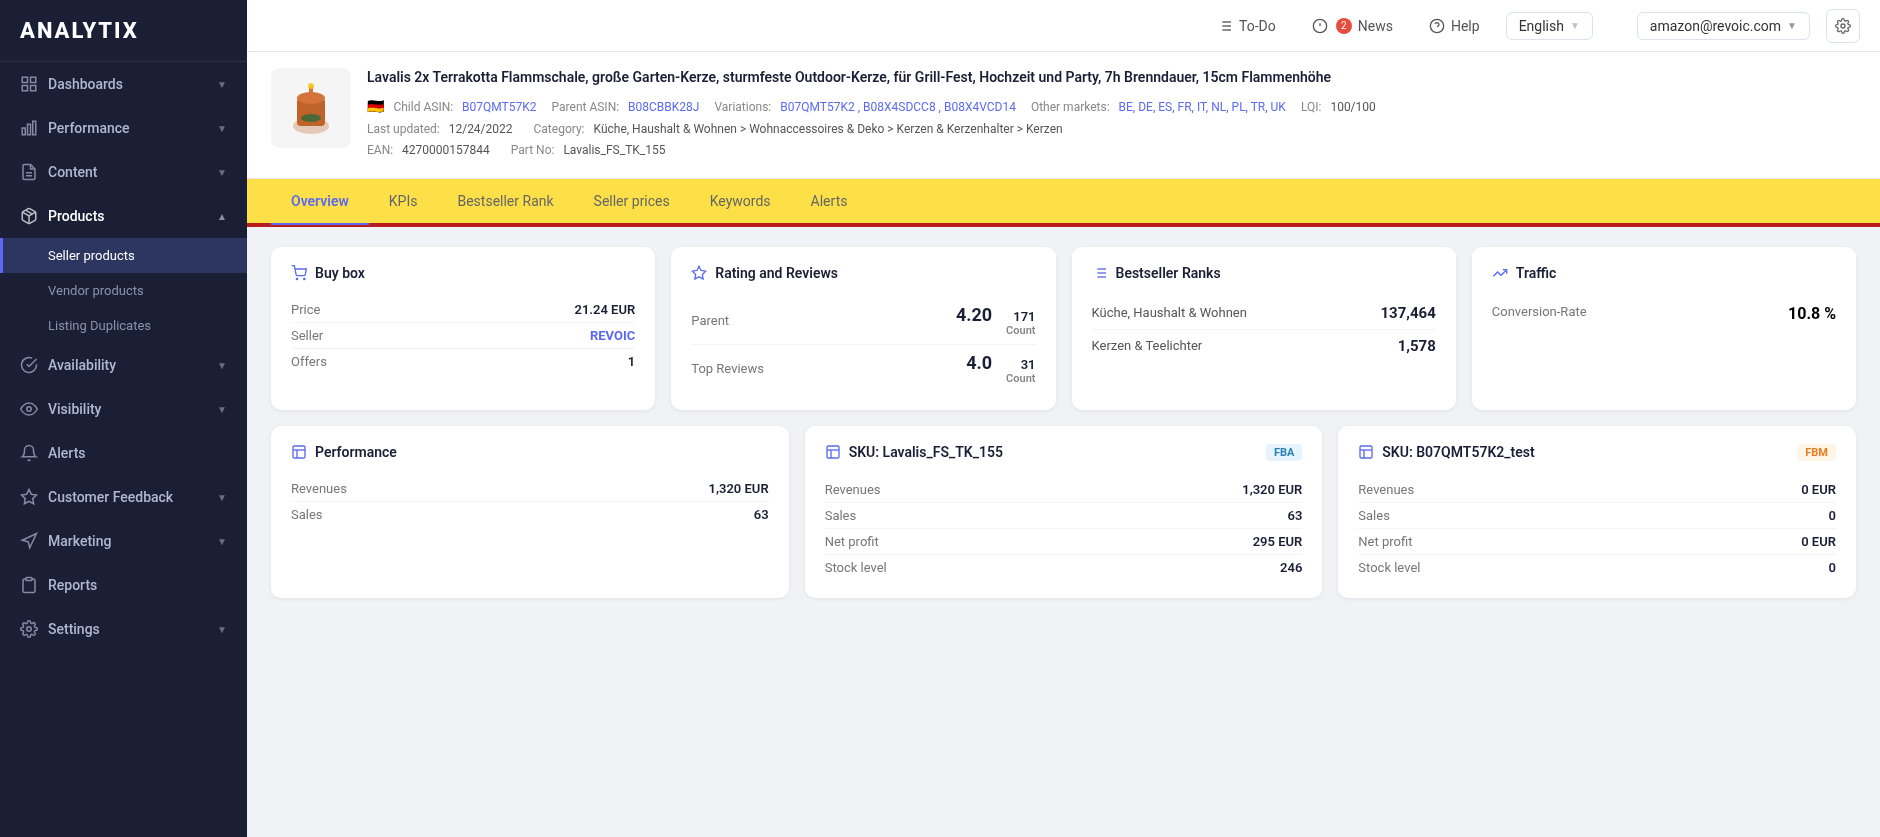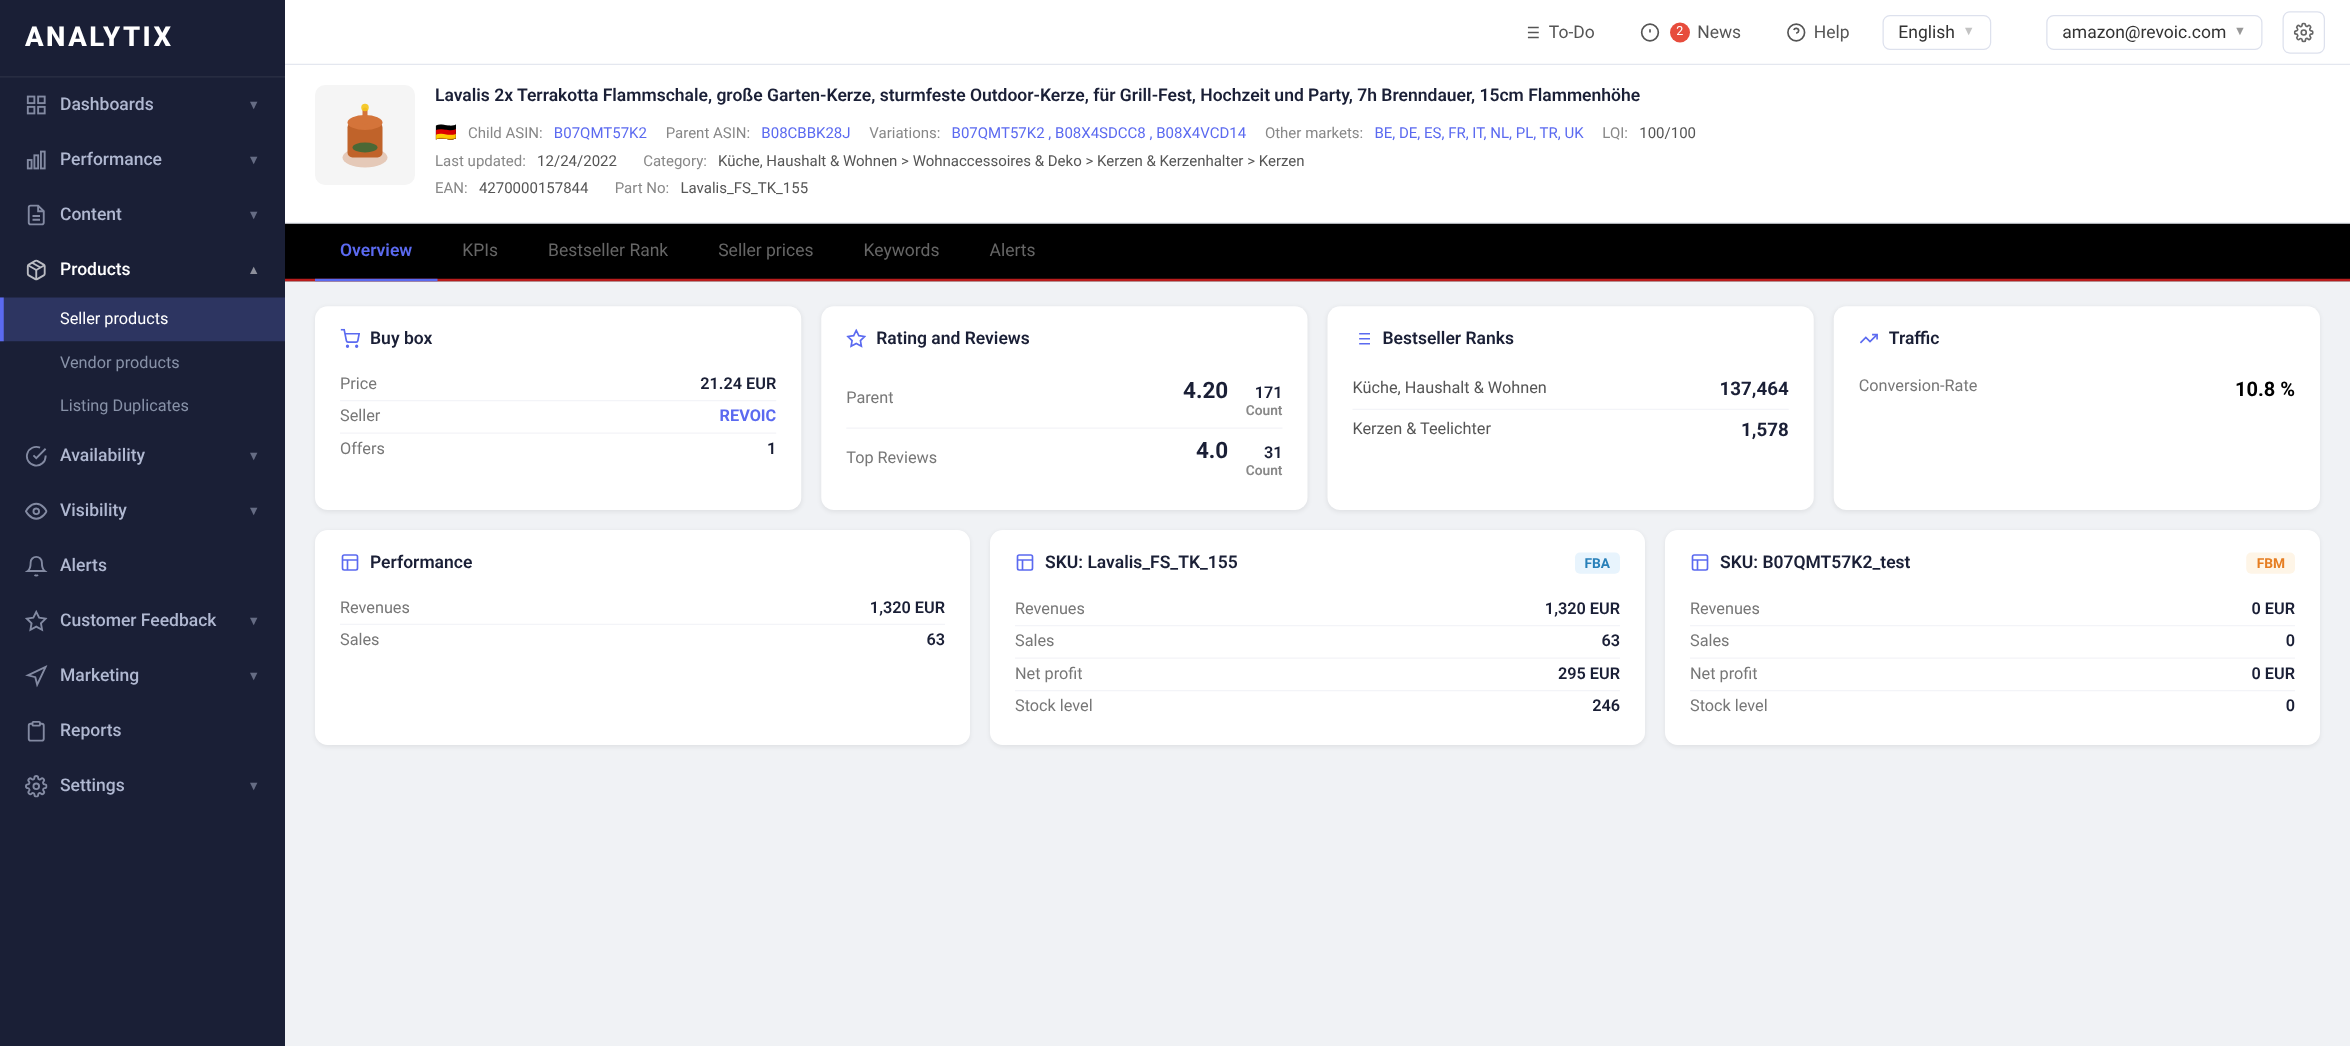--- a/index.html
+++ b/index.html
@@ -1,19 +1,19 @@
 <!DOCTYPE html>
 <html><head>
   <meta charset="utf-8">
   <style>
     * { box-sizing: border-box; margin: 0; padding: 0; }
     body { font-family: -apple-system, BlinkMacSystemFont, 'Segoe UI', Roboto, sans-serif; background: #f0f2f5; display: flex; height: 100vh; overflow: hidden; font-size: 14px; }
 
     
-    .sidebar { width: 228px; background: #1a1f36; color: #fff; display: flex; flex-direction: column; flex-shrink: 0; overflow-y: auto; }
+    .sidebar { width: 247px; background: #1a1f36; color: #fff; display: flex; flex-direction: column; flex-shrink: 0; overflow-y: auto; }
     .sidebar-logo { padding: 18px 20px; border-bottom: 1px solid rgba(255,255,255,0.08); }
     .logo-text { font-size: 22px; font-weight: 800; letter-spacing: 2px; color: #fff; }
     .nav-item { display: flex; align-items: center; justify-content: space-between; padding: 13px 20px; cursor: pointer; color: #b0b8d1; font-size: 14px; font-weight: 500; }
     .nav-item.active-parent { color: #fff; }
     .nav-item-icon { width: 18px; height: 18px; margin-right: 10px; opacity: 0.7; flex-shrink: 0; }
     .nav-item-left { display: flex; align-items: center; }
     .chevron { font-size: 10px; opacity: 0.5; }
     .sub-item { padding: 10px 28px 10px 48px; color: #8892a8; font-size: 13px; cursor: pointer; }
     .sub-item.active { background: #2d3561; color: #fff; border-left: 3px solid #5b6af0; padding-left: 45px; }
 
@@ -37,21 +37,21 @@
     .product-img svg { width: 60px; height: 60px; }
     .product-info { flex: 1; }
     .product-title { font-size: 14px; font-weight: 600; color: #1a1f36; line-height: 1.4; margin-bottom: 6px; }
     .product-meta { font-size: 12px; color: #555; line-height: 1.8; }
     .product-meta span { margin-right: 6px; }
     .meta-label { color: #888; }
     .meta-link { color: #5b6af0; text-decoration: none; }
     .meta-flag { font-size: 14px; }
 
     
-    .tabs-bar { background: #000000; border-bottom: 2px solid #b91c1c; padding: 0 24px; display: flex; gap: 0; }
+    .tabs-bar { background: #fde047; border-bottom: 4px solid #b91c1c; padding: 0 24px; display: flex; gap: 0; }
     .tab { padding: 14px 20px; font-size: 14px; color: #666; cursor: pointer; border-bottom: 2px solid transparent; margin-bottom: -2px; }
     .tab.active { color: #5b6af0; border-bottom-color: #5b6af0; font-weight: 600; }
 
     
     .cards-area { padding: 20px 24px; }
     .cards-row { display: grid; gap: 16px; margin-bottom: 16px; }
     .cards-row-4 { grid-template-columns: 1fr 1fr 1fr 1fr; }
     .cards-row-3 { grid-template-columns: 1fr 1fr 1fr; }
 
     .card { background: #fff; border-radius: 10px; padding: 18px 20px; box-shadow: 0 1px 4px rgba(0,0,0,0.07); }

